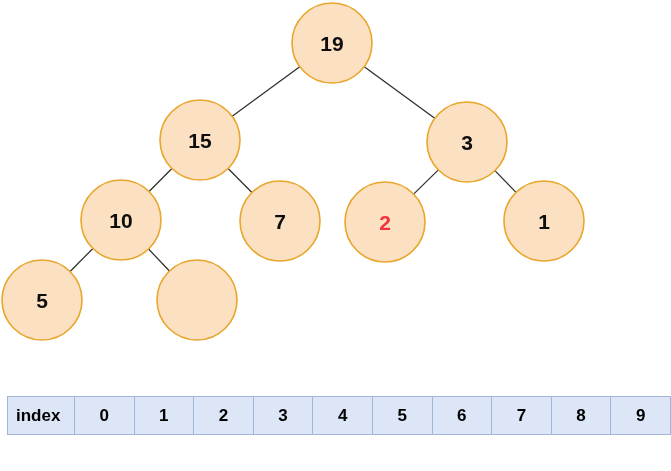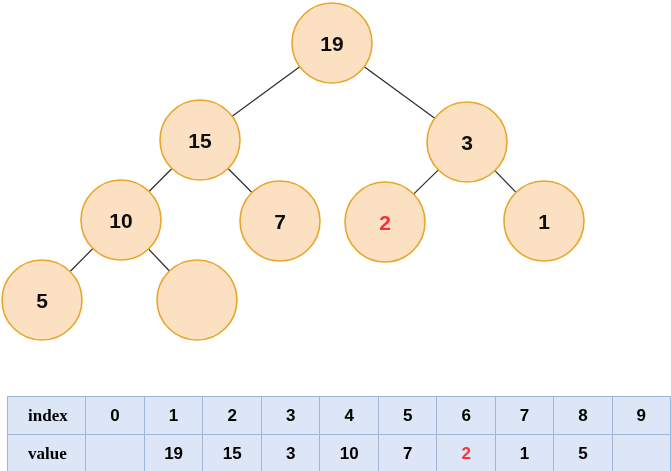--- a/index.html
+++ b/index.html
@@ -38,22 +38,21 @@
     vertical-align: middle;
     font-family: "Liberation Sans", sans-serif;
     font-size: 17px;
     font-weight: bold;
     color: #000000;
     padding: 0;
   }
   table.heap-table td.row-label {
     width: 58px;
     text-align: left;
-    padding-left: 20px;
-    font-family: Liberation Serif, serif;
+    padding-left: 8px;
   }
   table.heap-table td.cell {
     width: 59px;
   }
   table.heap-table td.highlight {
     color: #f4323c;
   }
   .node-text {
     font-family: "Liberation Sans", sans-serif;
     font-size: 21px;
@@ -132,28 +131,15 @@
           <td class="cell">1</td>
           <td class="cell">2</td>
           <td class="cell">3</td>
           <td class="cell">4</td>
           <td class="cell">5</td>
           <td class="cell">6</td>
           <td class="cell">7</td>
           <td class="cell">8</td>
           <td class="cell">9</td>
         </tr>
-        <tr>
-          <td class="row-label">value</td>
-          <td class="cell"></td>
-          <td class="cell">19</td>
-          <td class="cell">15</td>
-          <td class="cell">3</td>
-          <td class="cell">10</td>
-          <td class="cell">7</td>
-          <td class="cell highlight" style="color: rgb(244, 50, 60);">2</td>
-          <td class="cell">1</td>
-          <td class="cell">5</td>
-          <td class="cell"></td>
-        </tr>
       </tbody>
   </table>
 </div>
 
 </body></html>

